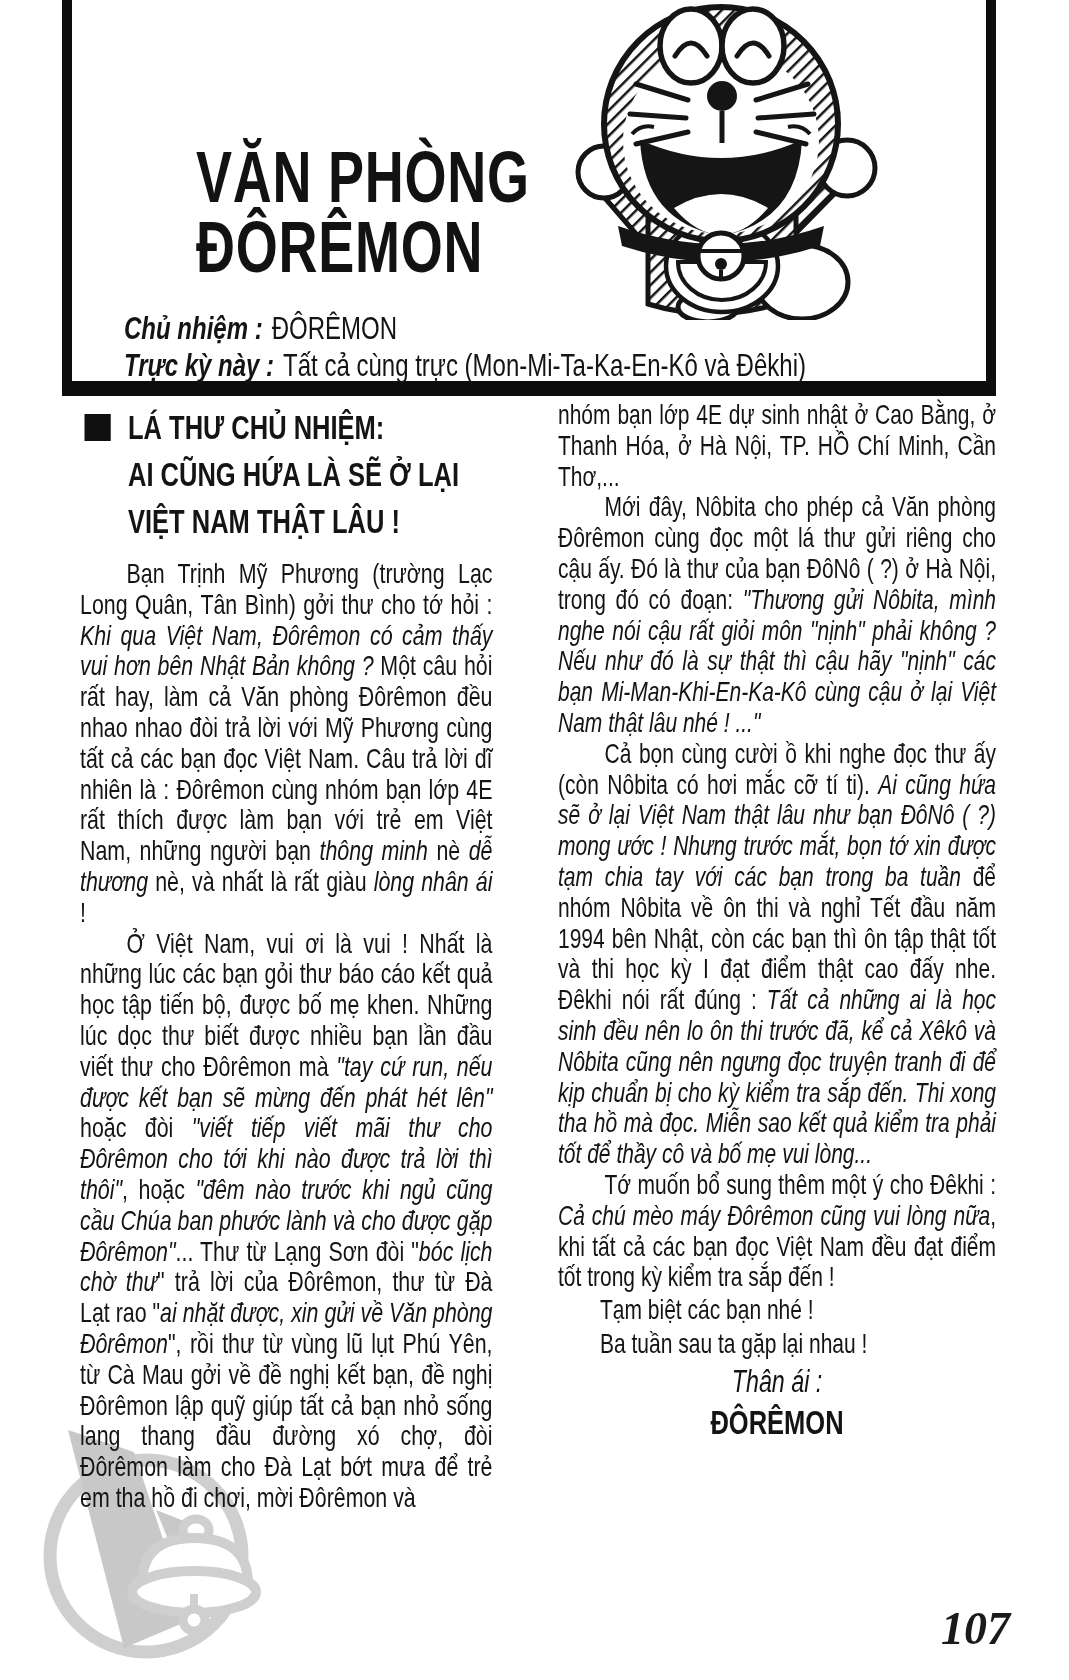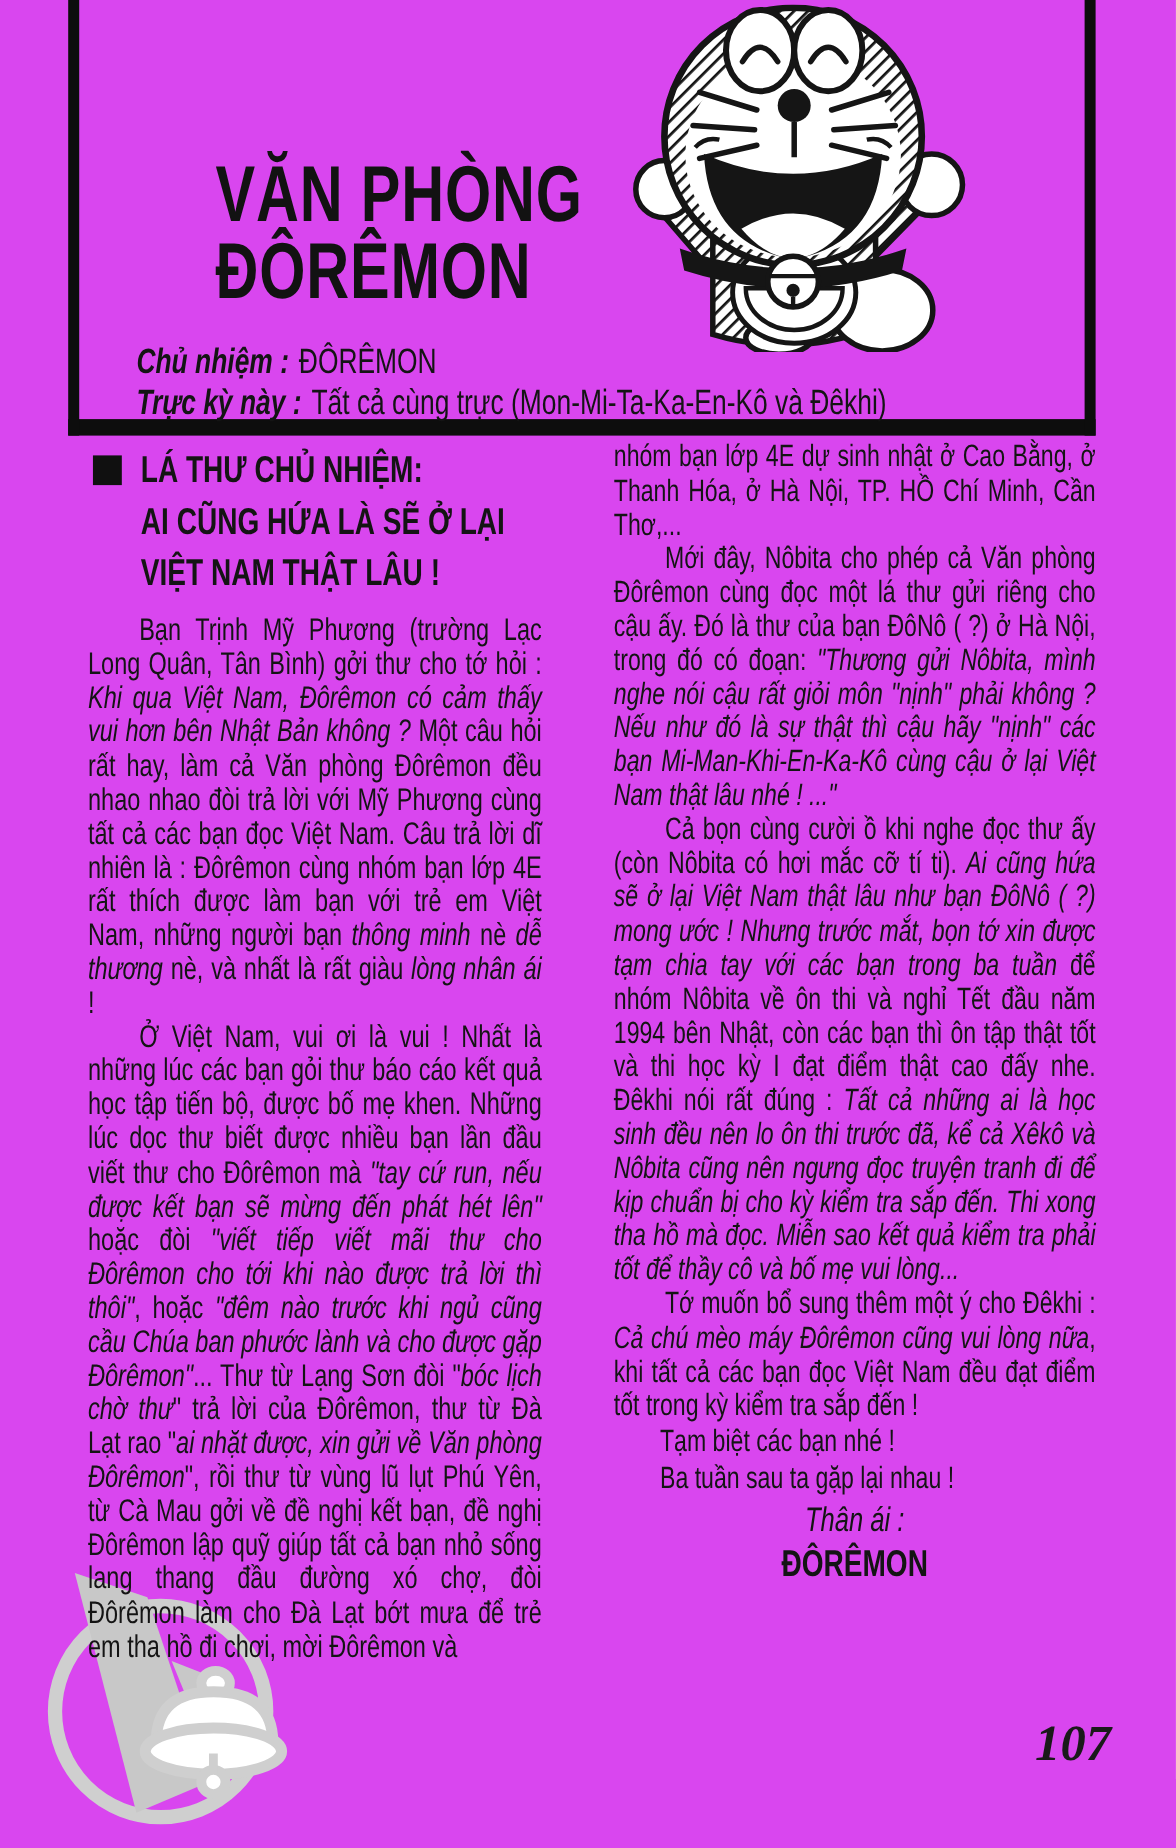--- a/index.html
+++ b/index.html
@@ -1,18 +1,18 @@
 <!DOCTYPE html>
 <html><head>
 <meta charset="utf-8">
 <style>
   html,body{margin:0;padding:0;background:#e8e8e8;}
   .page{
     position:relative;width:1069px;height:1680px;margin:0 auto;
-    background:#d946ef;color:#141414;overflow:hidden;
+    background:#ffffff;color:#141414;overflow:hidden;
     font-family:"Liberation Sans",sans-serif;
   }
   
   .masthead-frame{
     position:absolute;left:62px;top:-26px;width:934px;height:422px;
     box-sizing:border-box;border:10px solid #0d0d0d;border-top:none;border-bottom-width:15px;
   }
   .page-title{
     position:absolute;left:196px;top:142px;width:520px;
     transform:scaleX(0.75);transform-origin:0 0;
@@ -34,21 +34,21 @@
   .h-line{padding-left:64px;}
   .body-p{font-size:28.5px;line-height:30.8px;text-align:justify;margin:0;}
   .col-right .body-p{font-size:28px;}
   .body-p.indent{text-indent:62px;}
   .it{font-style:italic;}
   .closing{font-size:28px;line-height:34px;margin:0;text-indent:56px;}
   .valediction{font-size:31px;font-style:italic;line-height:36px;margin:3px 0 0;text-align:center;}
   .sig-name{font-size:34px;font-weight:bold;line-height:40px;margin:2px 0 0;text-align:center;}
   
   .page-number{
-    position:absolute;left:941px;top:1558px;
+    position:absolute;left:941px;top:1602px;
     font-family:"Liberation Serif",serif;font-weight:bold;font-style:italic;
     font-size:46px;color:#1a1a1a;
   }
   .publisher-logo{position:absolute;left:36px;top:1424px;}
 </style>
 </head>
 <body>
 
 <div class="page">
 

